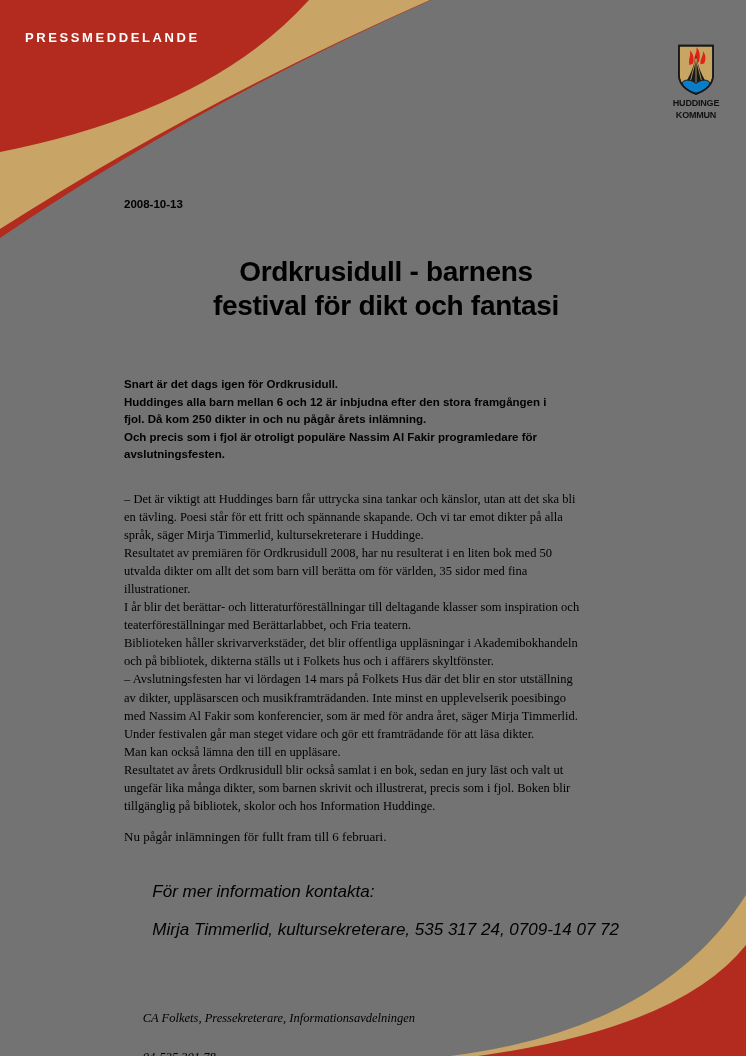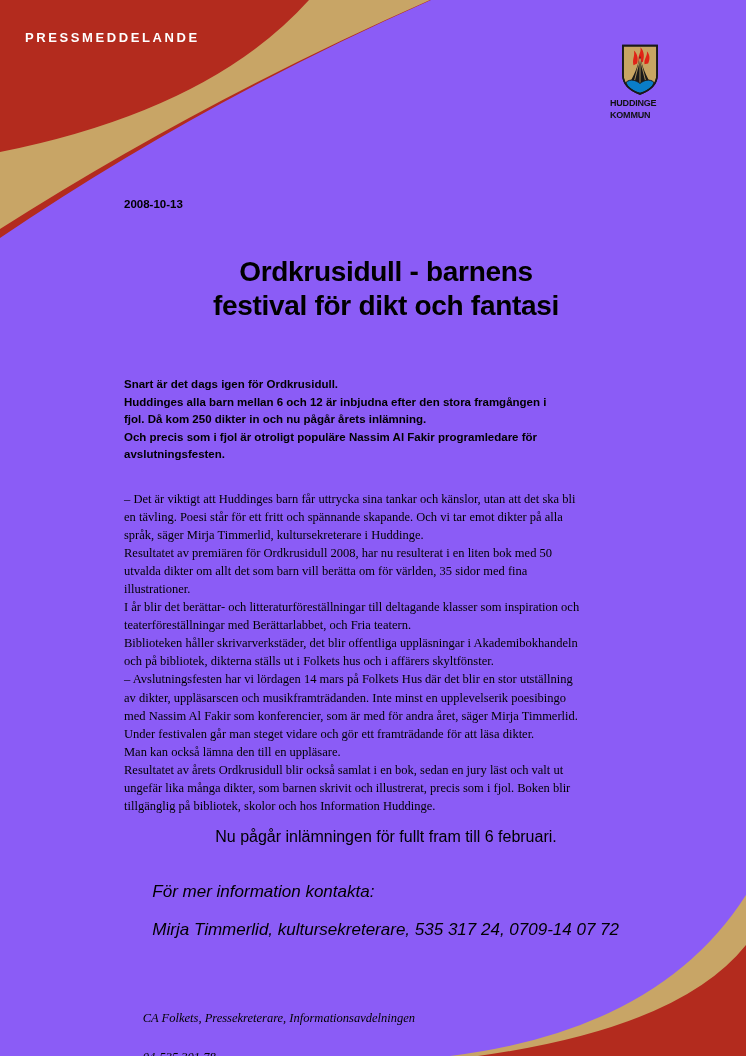--- a/index.html
+++ b/index.html
@@ -1,21 +1,21 @@
 <!DOCTYPE html>
 <html lang="sv"><head>
 <meta charset="utf-8">
 <style>
   html, body { margin: 0; padding: 0; background: #e8e8e8; }
   .page {
     position: relative;
     width: 746px;
     height: 1056px;
     margin: 0 auto;
-    background: #8b5cf6;
+    background: #737373;
     overflow: hidden;
     font-family: "Liberation Sans", sans-serif;
     color: #000;
   }
   .deco { position: absolute; left: 0; pointer-events: none; }
   .deco-top { top: 0; }
   .deco-bottom { bottom: 0; }
 
   .press-label {
     position: absolute;
@@ -24,23 +24,24 @@
     color: #ffffff;
     font-size: 13px;
     font-weight: bold;
     letter-spacing: 2.6px;
     z-index: 2;
     white-space: pre;
   }
 
   .logo {
     position: absolute;
-    left: 610px;
+    left: 666px;
     top: 44px;
     width: 60px;
+    text-align: center;
     z-index: 2;
   }
   .logo svg { display: block; margin: 0 auto; width: 40px; height: 52px; }
   .logo-text {
     margin-top: 3px;
     font-size: 9px;
     line-height: 8.5px;
     font-weight: bold;
     letter-spacing: -0.2px;
     color: #111;
@@ -77,25 +78,24 @@
   }
   .body-text {
     margin-top: 26px;
     font-family: "Liberation Serif", serif;
     font-size: 12.5px;
     line-height: 18.1px;
     white-space: pre;
   }
   .deadline {
     margin-top: 13px;
-    font-family: Liberation Sans, sans-serif;
-    font-size: 16px;
+    font-family: Liberation Serif, serif;
+    font-size: 13px;
     line-height: 18px;
     white-space: pre;
-    text-align: center;
   }
   .contact-block {
     margin-top: 17px;
     font-family: Liberation Sans, sans-serif;
     font-style: italic;
     font-size: 17px;
     line-height: 19px;
     white-space: pre;
   }
   .signature-block {

